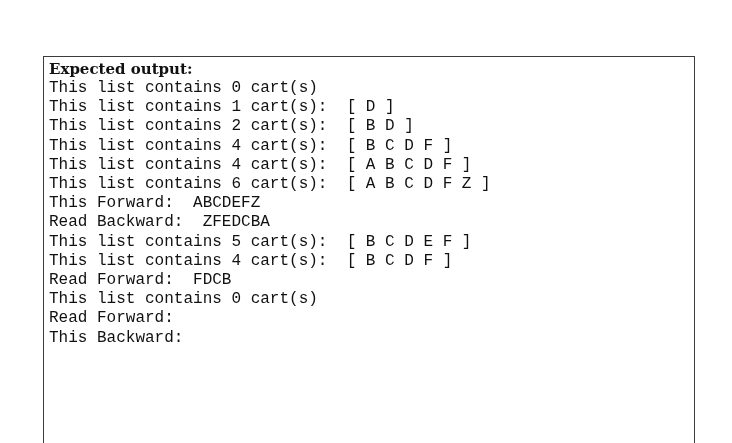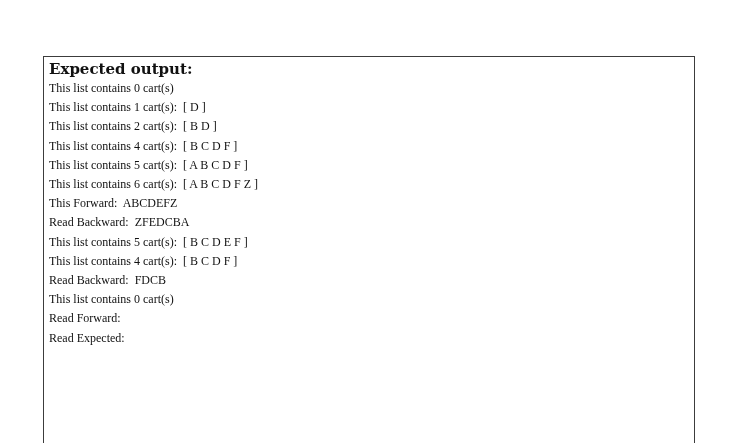--- a/index.html
+++ b/index.html
@@ -24,39 +24,39 @@
   }
   .heading {
     font-family: "DejaVu Serif", "Liberation Serif", serif;
     font-weight: bold;
     font-size: 15px;
     line-height: 20px;
     color: var(--text_color, #111111);
     white-space: pre;
   }
   .line {
-    font-family: Liberation Serif, serif;
-    font-size: 12px;
+    font-family: Liberation Mono, monospace;
+    font-size: 16px;
     line-height: 19.2px;
     color: var(--text_color, #111111);
     white-space: pre;
   }
 </style>
 </head>
 <body>
 
 <div class="output-box">
   <div class="heading">Expected output:</div>
   <div class="line">This list contains 0 cart(s)</div>
   <div class="line">This list contains 1 cart(s):  [ D ]</div>
   <div class="line">This list contains 2 cart(s):  [ B D ]</div>
   <div class="line">This list contains 4 cart(s):  [ B C D F ]</div>
-  <div class="line">This list contains 5 cart(s):  [ A B C D F ]</div>
+  <div class="line">This list contains 4 cart(s):  [ A B C D F ]</div>
   <div class="line">This list contains 6 cart(s):  [ A B C D F Z ]</div>
   <div class="line">This Forward:  ABCDEFZ</div>
   <div class="line">Read Backward:  ZFEDCBA</div>
   <div class="line">This list contains 5 cart(s):  [ B C D E F ]</div>
   <div class="line">This list contains 4 cart(s):  [ B C D F ]</div>
-  <div class="line">Read Backward:  FDCB</div>
+  <div class="line">Read Forward:  FDCB</div>
   <div class="line">This list contains 0 cart(s)</div>
   <div class="line">Read Forward:</div>
-  <div class="line">Read Expected:</div>
+  <div class="line">This Backward:</div>
 </div>
 
 </body></html>

